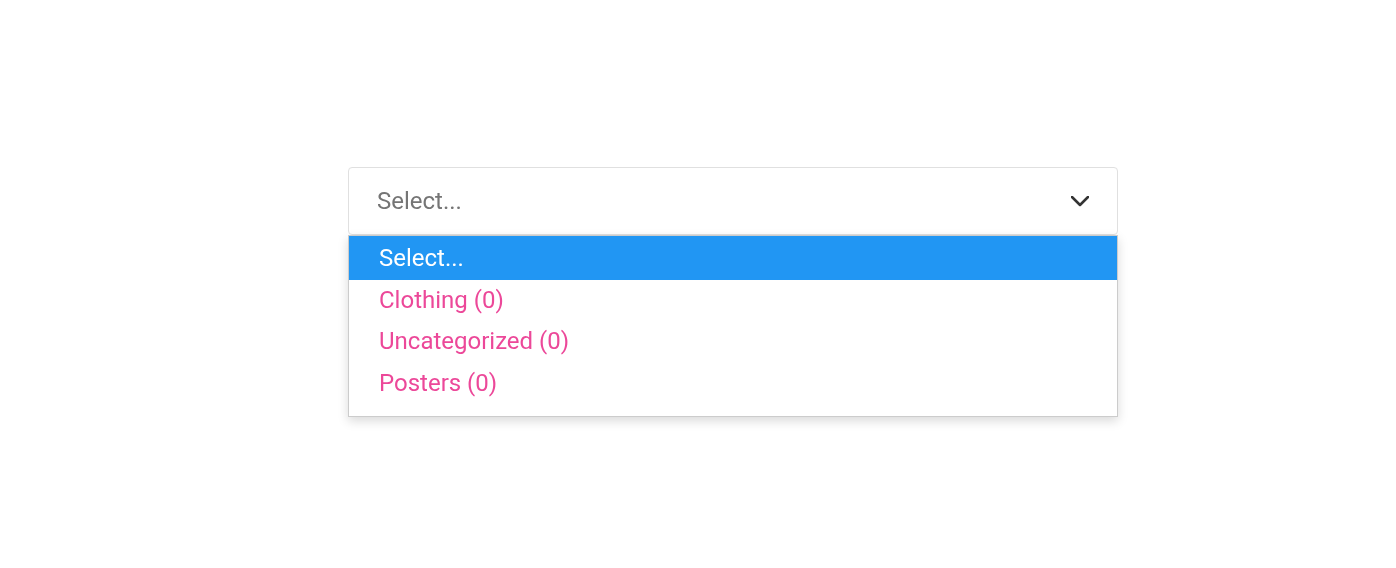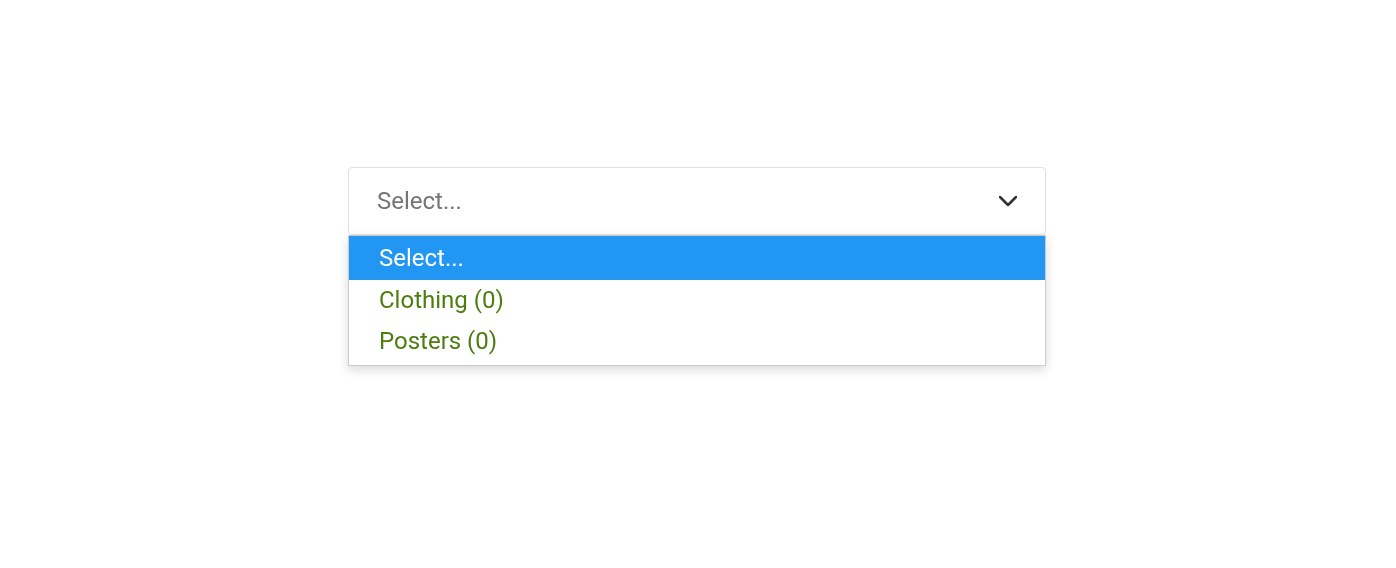--- a/index.html
+++ b/index.html
@@ -11,21 +11,21 @@
       font-family: -apple-system, BlinkMacSystemFont, "Segoe UI", Roboto, Helvetica, Arial, sans-serif;
       background: #ffffff;
       width: 1396px;
       height: 568px;
       position: relative;
     }
     .select-wrapper {
       position: absolute;
       left: 348px;
       top: 167px;
-      width: 698px;
+      width: 770px;
       border-radius: 28px;
     }
     .select-box {
       width: 100%;
       height: 68px;
       background: #ffffff;
       border: 1px solid #e0e0e0;
       border-radius: 4px;
       display: flex;
       align-items: center;
@@ -52,29 +52,29 @@
     .dropdown {
       width: 100%;
       background: #ffffff;
       border: 1px solid #cccccc;
       box-shadow: 0 4px 10px rgba(0,0,0,0.15);
       margin-top: 0px;
     }
     .dropdown-option {
       padding: 4px 30px;
       font-size: 24px;
-      color: #4d7c0f;
+      color: #ec4899;
       cursor: pointer;
       line-height: 1.4;
     }
     .dropdown-option:first-child {
       padding-top: 6px;
     }
     .dropdown-option:last-child {
-      padding-bottom: 6px;
+      padding-bottom: 16px;
     }
     .dropdown-option.highlighted {
       background: #2196f3;
       color: #ffffff;
     }
   </style>
 </head>
 <body>
 
 <div class="select-wrapper">
@@ -82,15 +82,16 @@
     <span class="select-placeholder">Select...</span>
     <span class="chevron">
       <svg viewBox="0 0 18 11" fill="none">
         <path d="M1 1L9 9L17 1" stroke="#333333" stroke-width="2.5" stroke-linecap="round" stroke-linejoin="round"></path>
       </svg>
     </span>
   </div>
   <div class="dropdown">
     <div class="dropdown-option highlighted">Select...</div>
     <div class="dropdown-option">Clothing (0)</div>
+    <div class="dropdown-option">Uncategorized (0)</div>
     <div class="dropdown-option">Posters (0)</div>
   </div>
 </div>
 
 </body></html>

